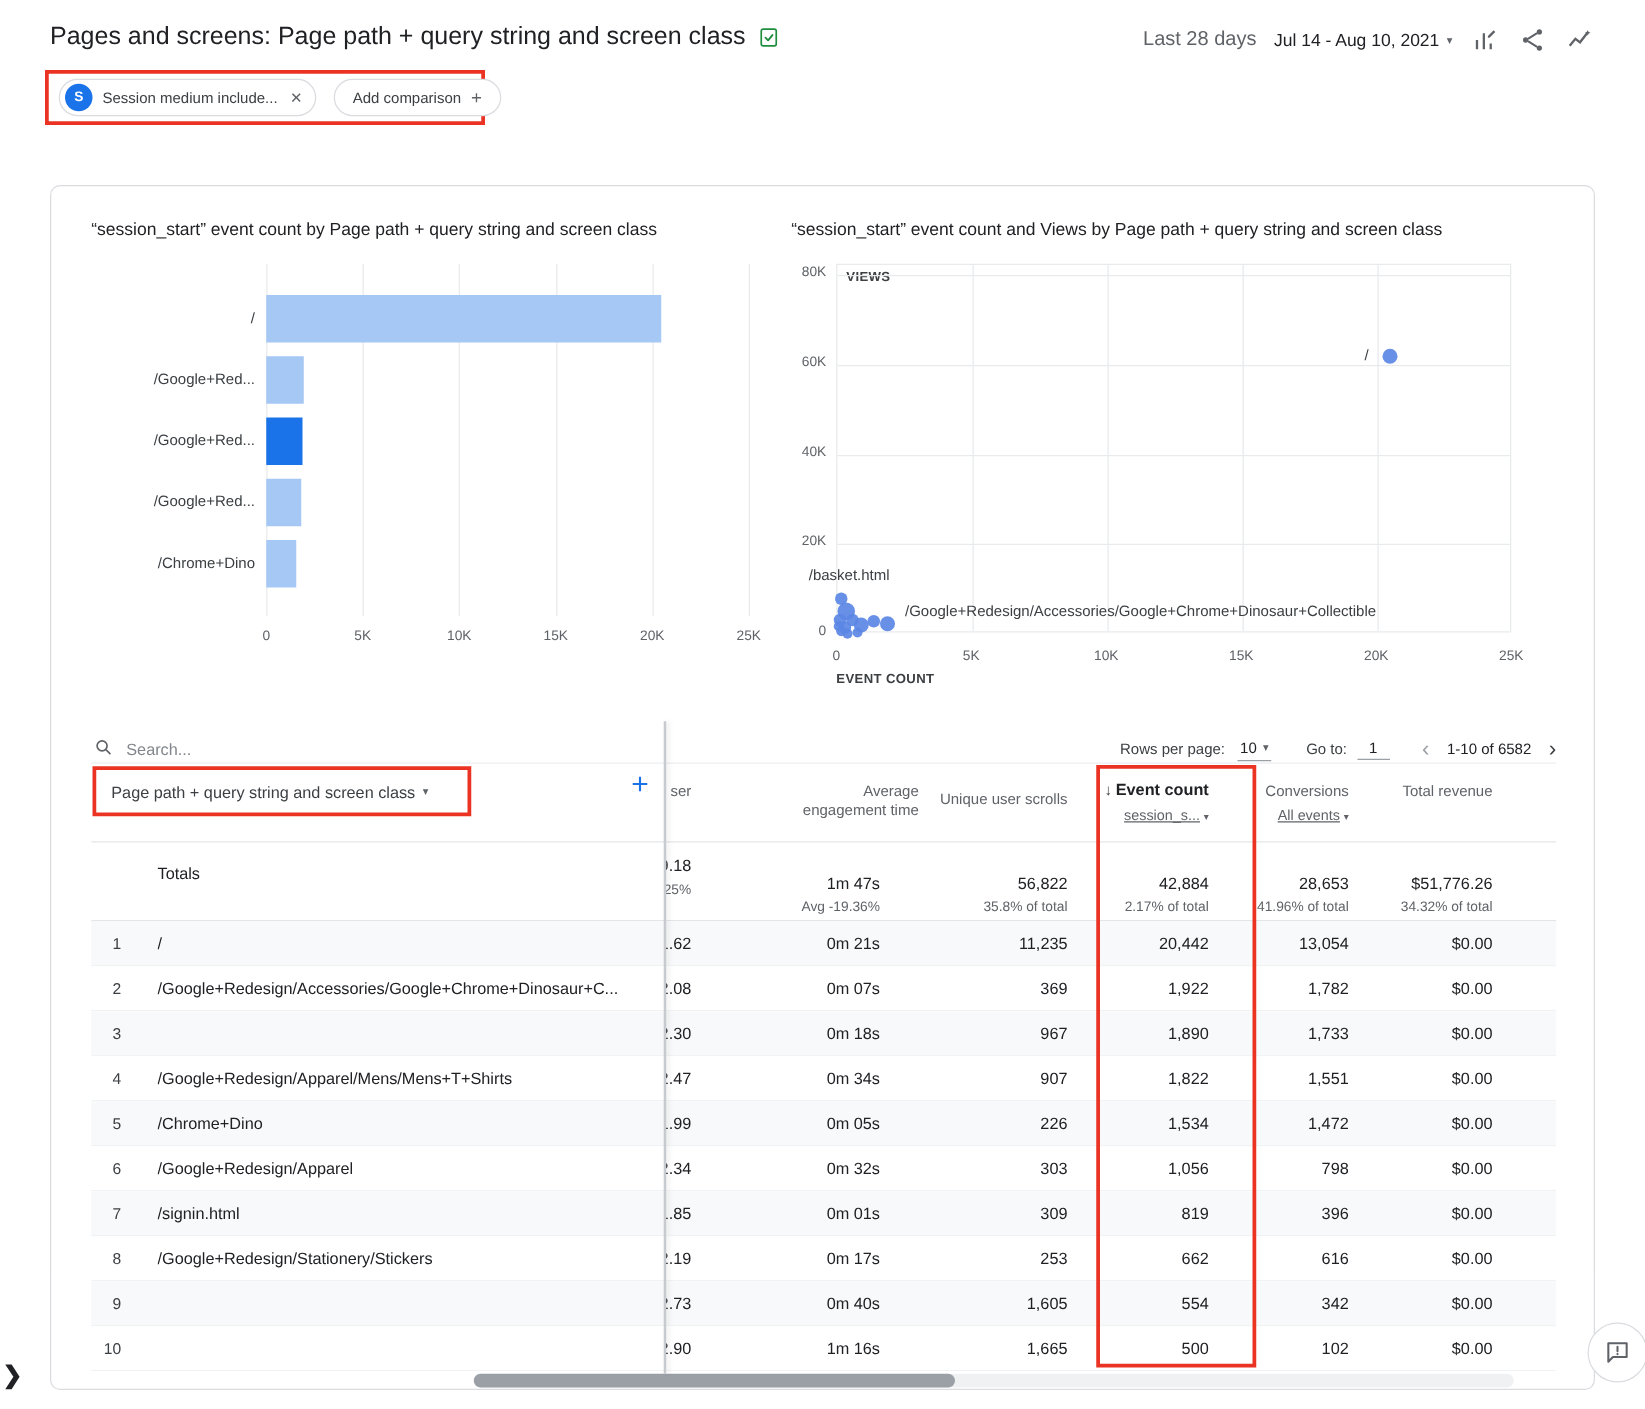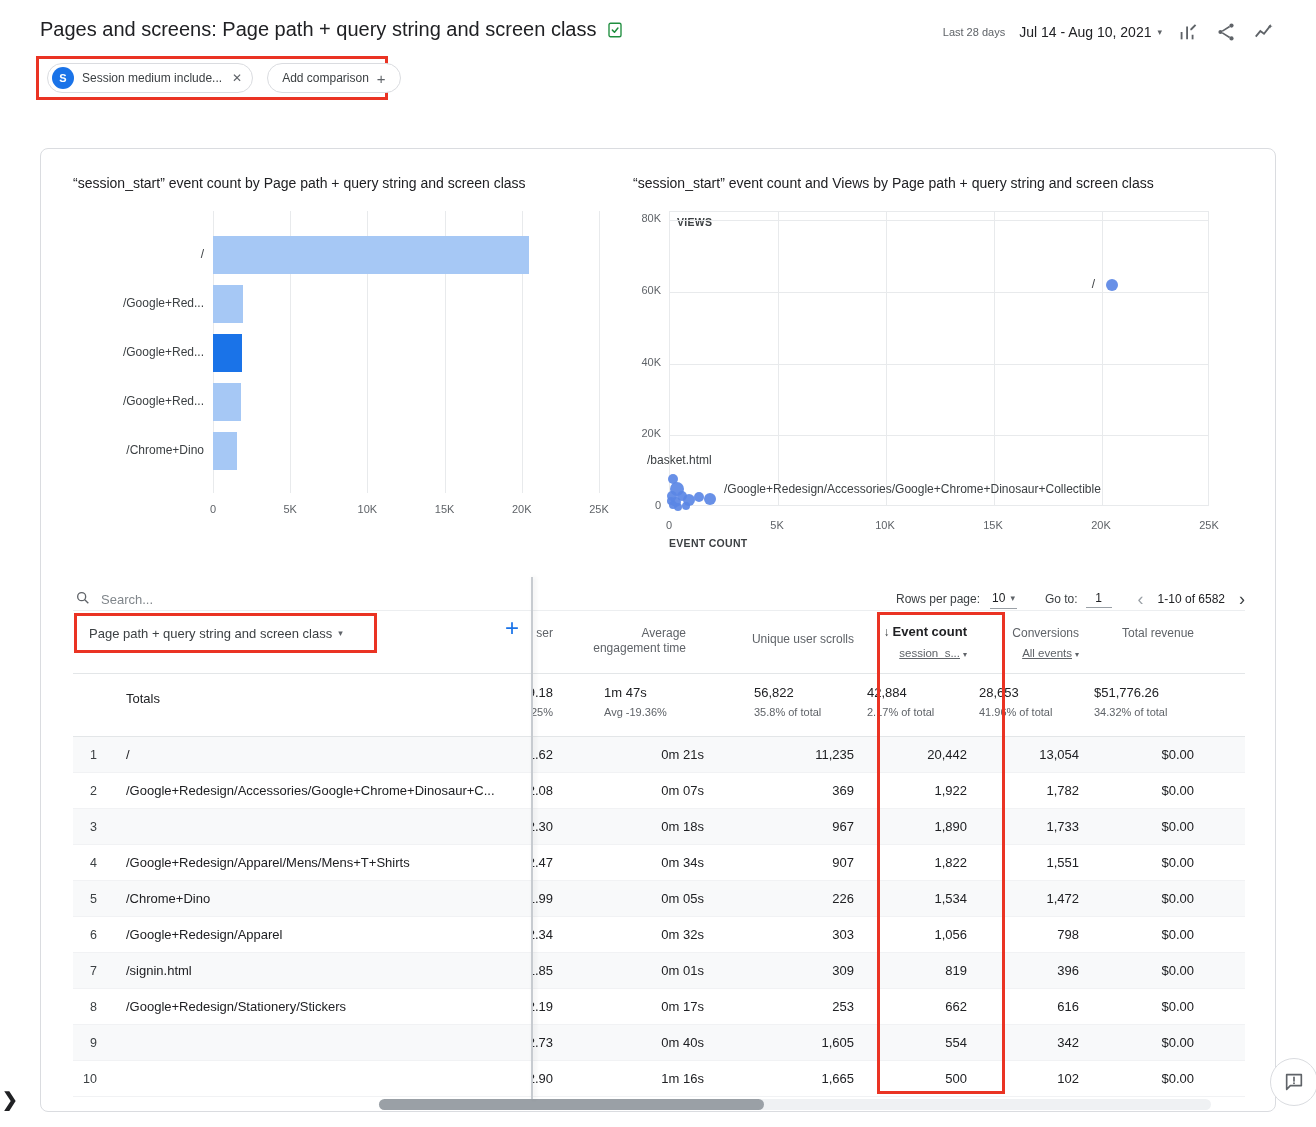--- a/index.html
+++ b/index.html
@@ -6,21 +6,21 @@
 :root{
   --red:#ea3323; --blue:#1a73e8; --txt:#202124; --gray:#5f6368; --mid:#3c4043;
   --line:#dadce0; --grid:#e8eaec; --barl:#a6c8f5; --dot:#5b87e5;
 }
 body{font-family:"Liberation Sans",sans-serif;background:#fff}
 #stage{position:relative;width:1316px;height:1127px;background:#fff;overflow:hidden}
 
 
 #page-title{position:absolute;left:40px;top:18px;font-size:20px;color:var(--txt);display:flex;align-items:center;gap:10px}
 #header-right{position:absolute;top:20px;right:40px;display:flex;align-items:center;gap:14px}
-#date-preset{font-size:11px;color:var(--gray)}
+#date-preset{font-size:16px;color:var(--gray)}
 #date-range{font-size:14px;color:var(--txt);display:flex;align-items:center;gap:6px;cursor:pointer}
 .caret{font-size:9px;color:var(--gray);line-height:1}
 .hicon{width:24px;height:24px;display:flex;align-items:center;justify-content:center;cursor:pointer}
 
 
 .redbox{position:absolute;border:3px solid var(--red);z-index:30;pointer-events:none}
 #comparison-annotation{left:36px;top:56px;width:352px;height:44px;pointer-events:auto;display:flex;align-items:center;gap:14px;padding-left:8px}
 #comparison-chip{display:flex;align-items:center;gap:8px;height:30px;padding:0 10px 0 4px;border:1px solid var(--line);border-radius:15px;background:#fff;cursor:pointer}
 .chip-avatar{width:22px;height:22px;border-radius:50%;background:var(--blue);color:#fff;font-size:11px;font-weight:700;display:flex;align-items:center;justify-content:center}
 .chip-label{font-size:12px;color:var(--mid);white-space:nowrap}
@@ -78,37 +78,37 @@
 #toolbar-divider{position:absolute;left:32px;top:461px;width:1172px;height:1px;background:#eceef0}
 
 
 #dim-annotation{left:33px;top:464px;width:303px;height:40px}
 #event-annotation{left:836px;top:463px;width:128px;height:482px}
 #dim-header{position:absolute;left:48px;top:477px;display:flex;align-items:center;gap:6px;font-size:13px;color:var(--mid);cursor:pointer;z-index:5;white-space:nowrap}
 #add-col{position:absolute;left:464px;top:467px;font-size:24px;font-weight:300;color:var(--blue);cursor:pointer;line-height:1}
 #h-clip{position:absolute;left:491px;top:477px;width:21px;overflow:hidden;font-size:12px;color:var(--gray);white-space:nowrap}
 #h-clip span{display:block;width:60px;margin-left:-39px;text-align:right}
 .th{position:absolute;text-align:right;font-size:12px;color:var(--gray);line-height:15px}
-#h-eng{left:549px;top:477px;width:96px}
+#h-eng{left:598px;top:477px;width:96px}
 #h-scroll{left:663px;top:483px;width:150px}
 #h-event{left:776px;top:475px;width:150px;font-size:13px;font-weight:700;color:var(--txt)}
 #h-event .sort{font-weight:400;font-size:12px;color:var(--mid);margin-right:3px}
 .subsel{position:absolute;text-align:right;font-size:11.5px;color:var(--gray);cursor:pointer}
 .subsel .lbl{text-decoration:underline}
 .subsel .scaret{font-size:8px;color:var(--gray);margin-left:3px}
 #h-event-sub{left:776px;top:498px;width:150px}
 #h-conv{left:888px;top:477px;width:150px}
 #h-conv-sub{left:888px;top:498px;width:150px}
 #h-rev{left:1003px;top:477px;width:150px}
 #head-border{position:absolute;left:32px;top:524px;width:1172px;height:1px;background:#e3e6e8}
 
 
 #totals-row{position:absolute;left:32px;top:526px;width:1172px;height:62px}
 #totals-label{position:absolute;left:53px;top:16px;font-size:13px;color:var(--txt)}
-.t-cell{position:absolute;top:10px;width:100px;}
+.t-cell{position:absolute;top:24px;width:100px;text-align:right}
 .t-main{display:block;font-size:13px;color:var(--txt)}
 .t-sub{display:block;margin-top:6px;font-size:11px;color:var(--gray);white-space:nowrap}
 #t-clip{position:absolute;left:459px;top:10px;width:21px;overflow:hidden}
 #t-clip .inner{display:block;width:60px;margin-left:-39px;text-align:right}
 #t-eng{left:531px}#t-scroll{left:681px}#t-event{left:794px}#t-conv{left:906px}#t-rev{left:1021px}
 #totals-border{position:absolute;left:32px;top:587px;width:1172px;height:1px;background:#e3e6e8}
 
 
 #rows{position:absolute;left:32px;top:588px;width:1172px}
 .trow{position:relative;height:36px;box-shadow:inset 0 -1px 0 #f1f2f4}

